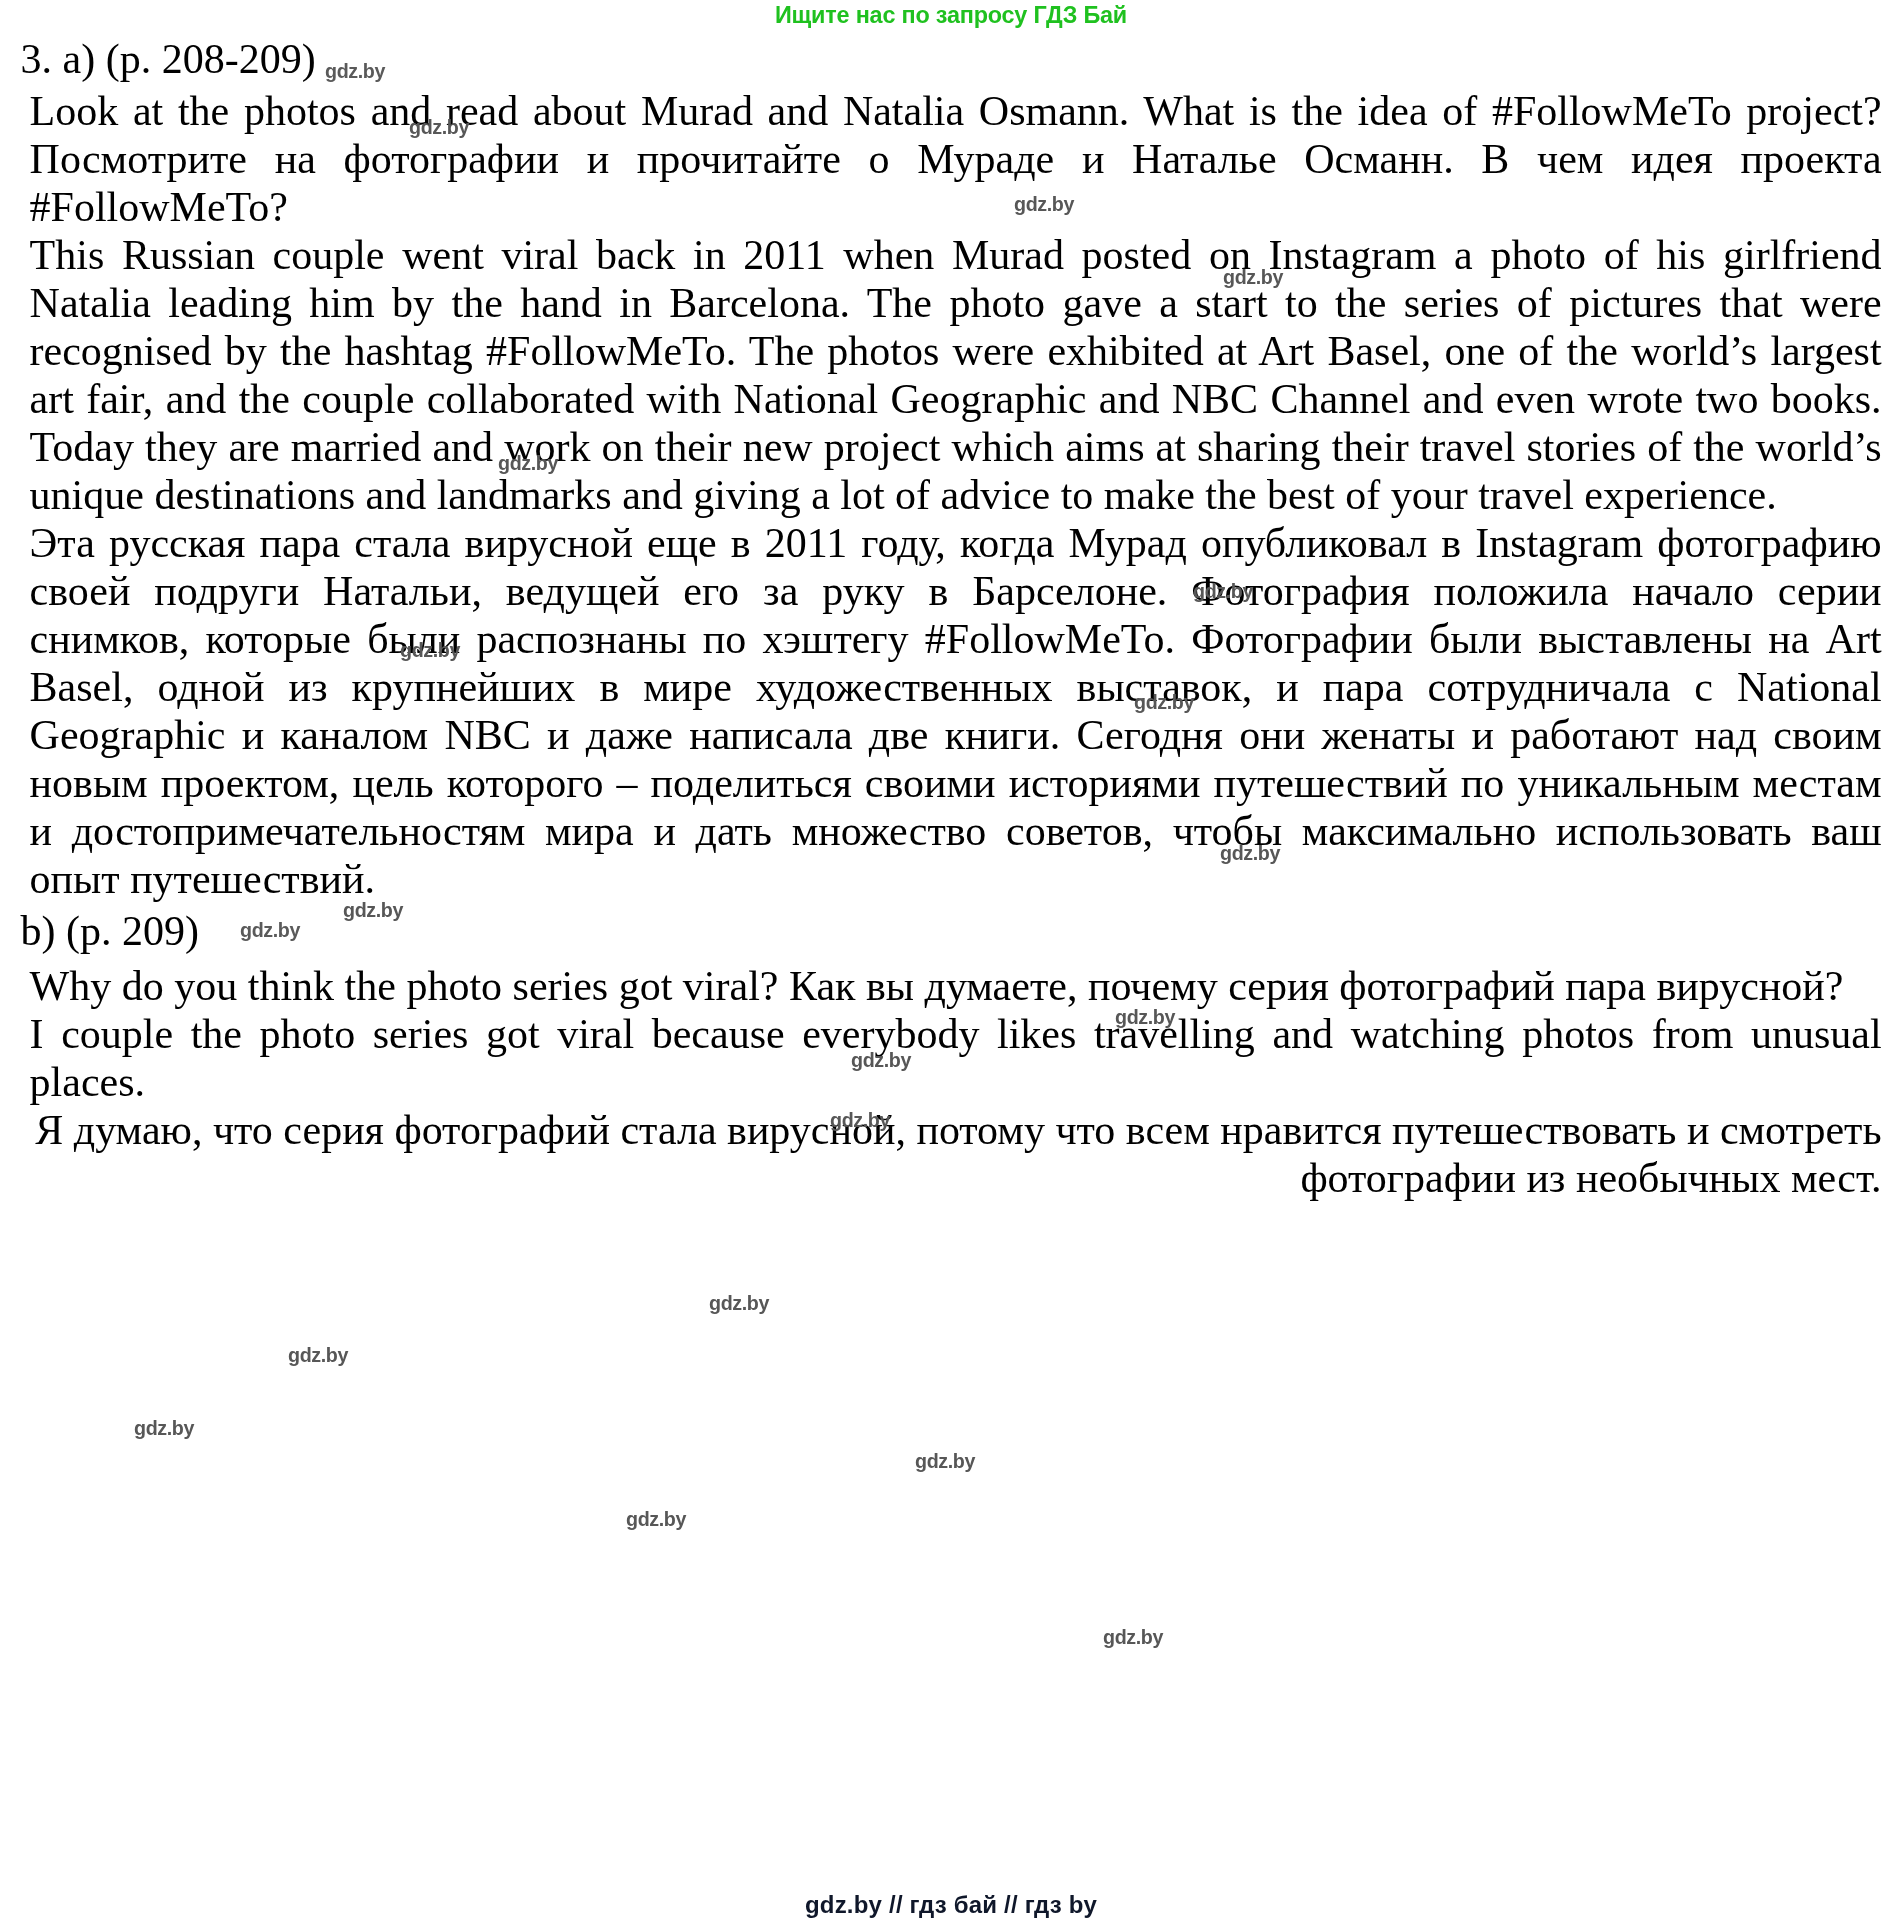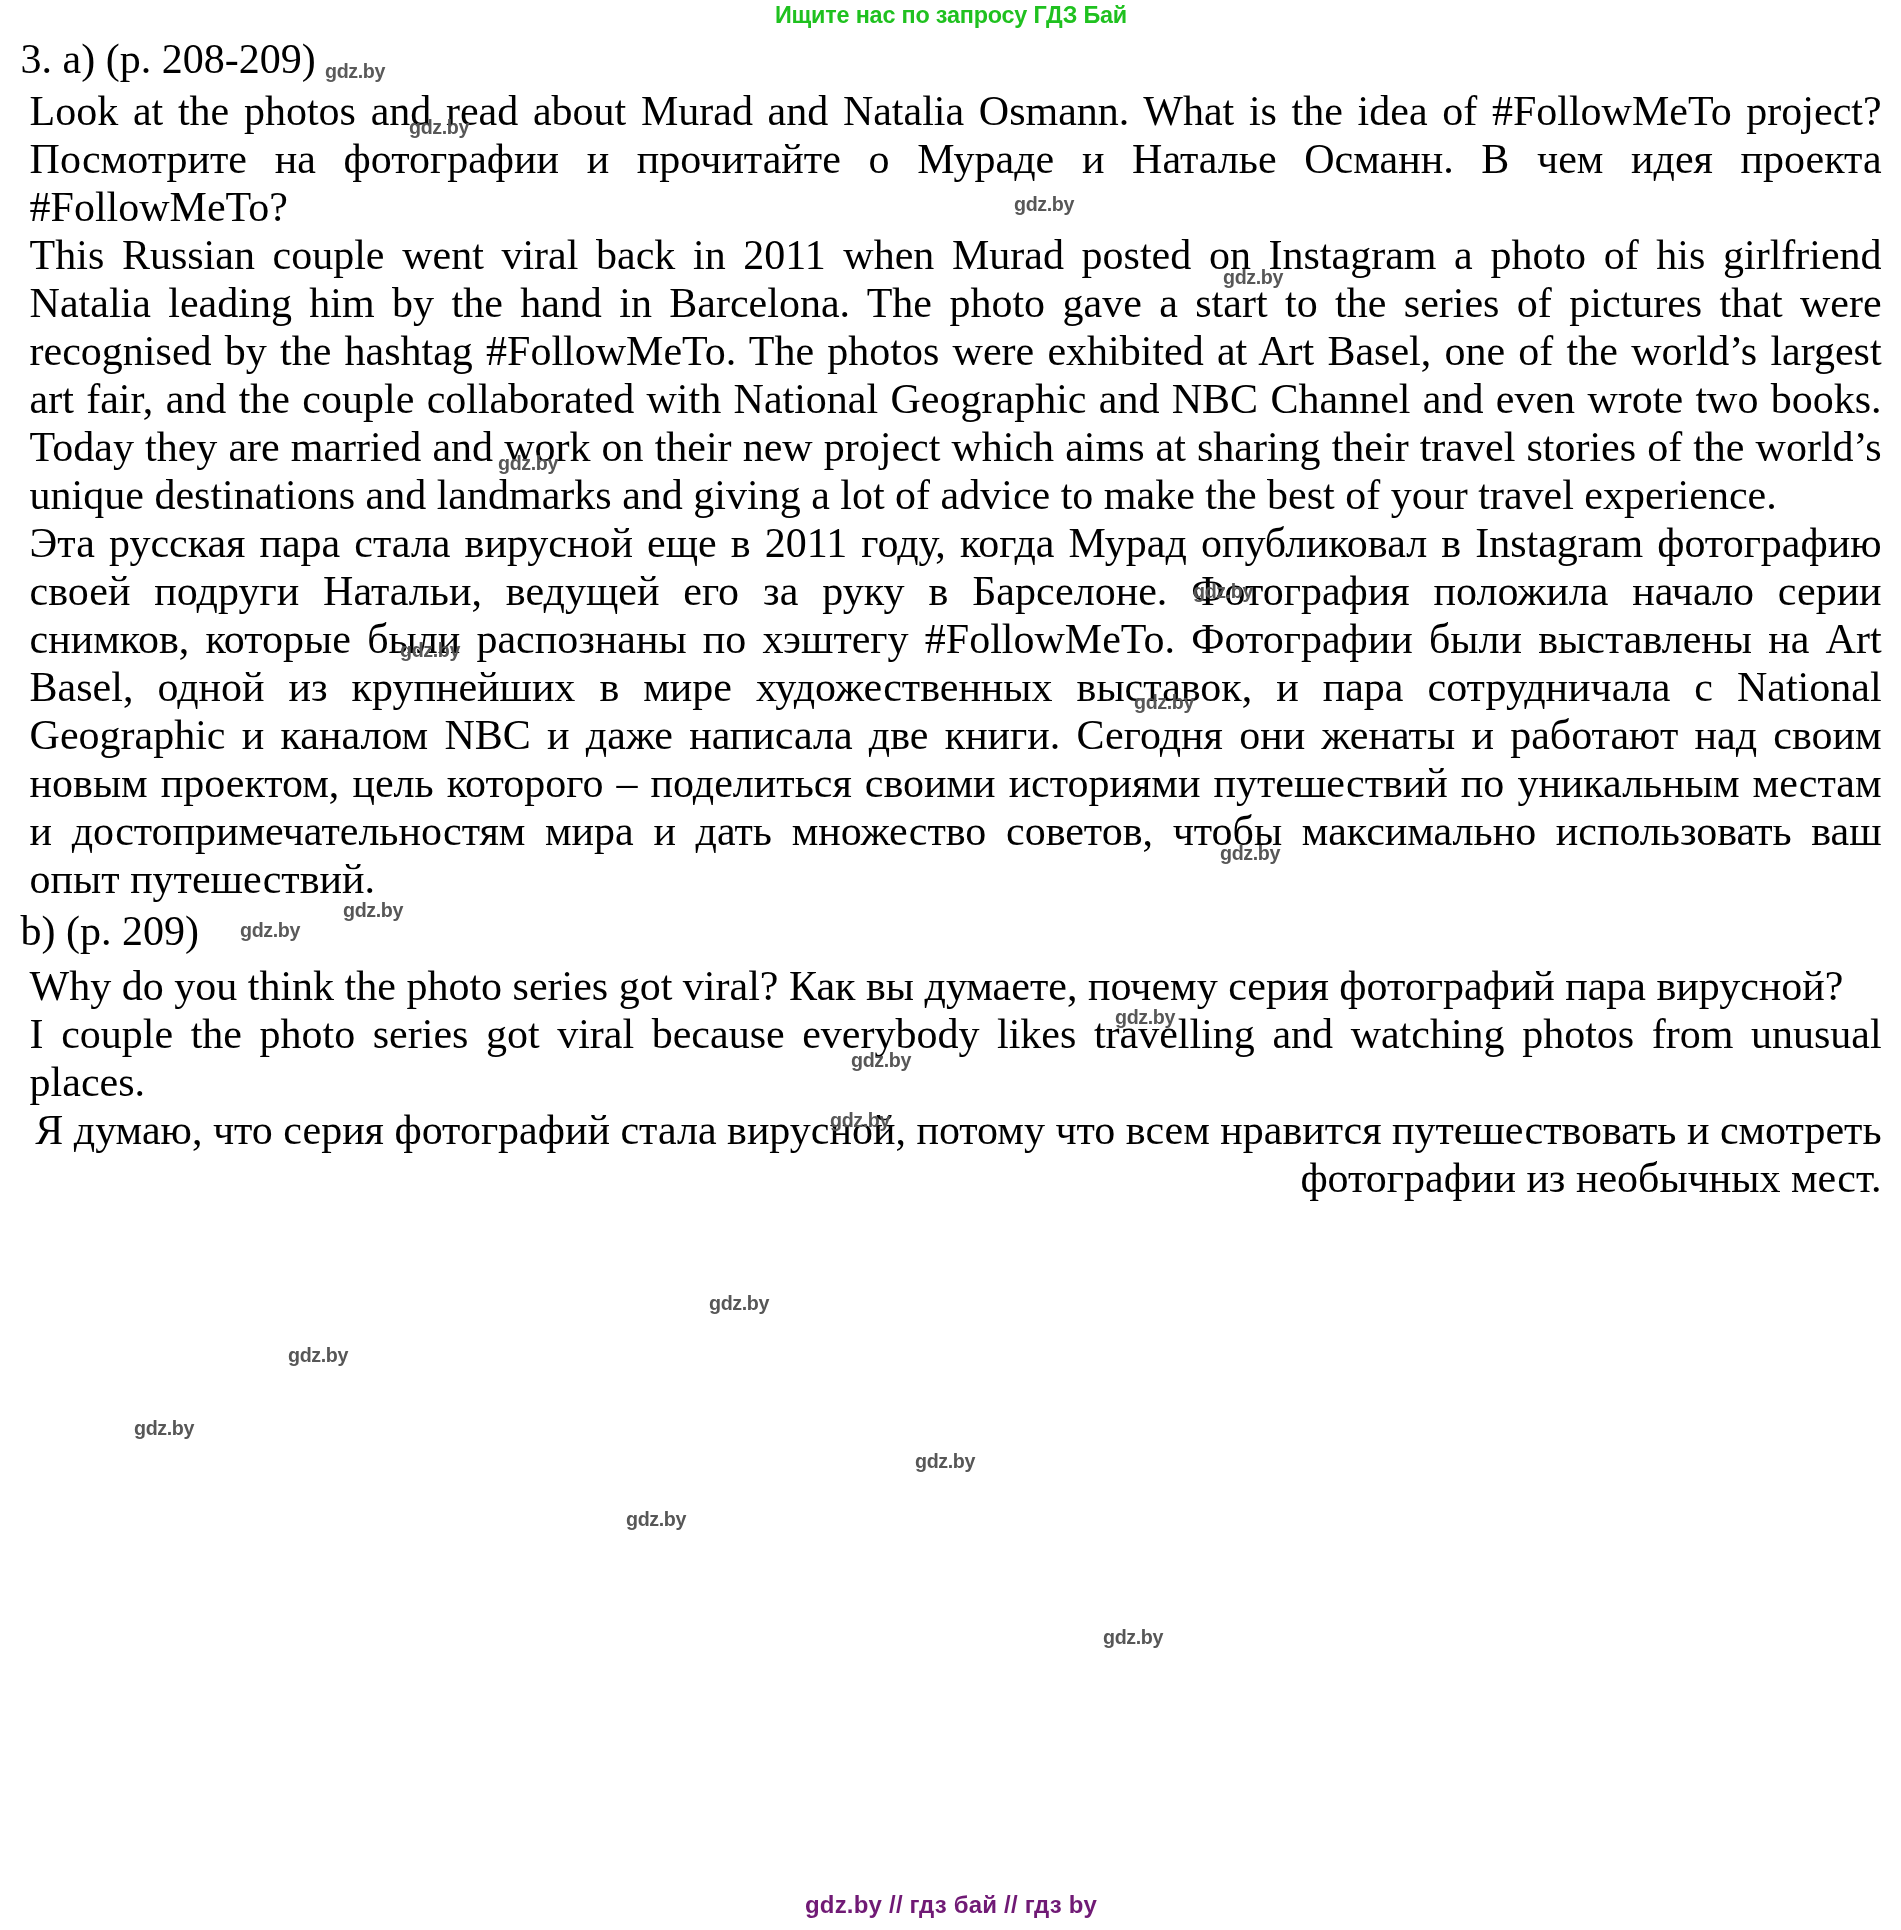--- a/index.html
+++ b/index.html
@@ -168,16 +168,16 @@
       <span class="wm" style="left: 851px; top: 1049px; color: rgb(87, 87, 87);">gdz.by</span>
       <span class="wm" style="left: 830px; top: 1109px; color: rgb(87, 87, 87);">gdz.by</span>
       <span class="wm" style="left: 709px; top: 1292px; color: rgb(87, 87, 87);">gdz.by</span>
       <span class="wm" style="left: 288px; top: 1344px; color: rgb(87, 87, 87);">gdz.by</span>
       <span class="wm" style="left: 134px; top: 1417px; color: rgb(87, 87, 87);">gdz.by</span>
       <span class="wm" style="left: 915px; top: 1450px; color: rgb(87, 87, 87);">gdz.by</span>
       <span class="wm" style="left: 626px; top: 1508px; color: rgb(87, 87, 87);">gdz.by</span>
       <span class="wm" style="left: 1103px; top: 1626px; color: rgb(87, 87, 87);">gdz.by</span>
     </div>
 
-  <div class="site-footer" style="color: #701a75; margin-top: 32px;">gdz.by  //  гдз бай  //  гдз by</div>
+  <div class="site-footer" style="color: #0f172a; margin-top: 32px;">gdz.by  //  гдз бай  //  гдз by</div>
 
 </div>
 
 
 </body></html>

